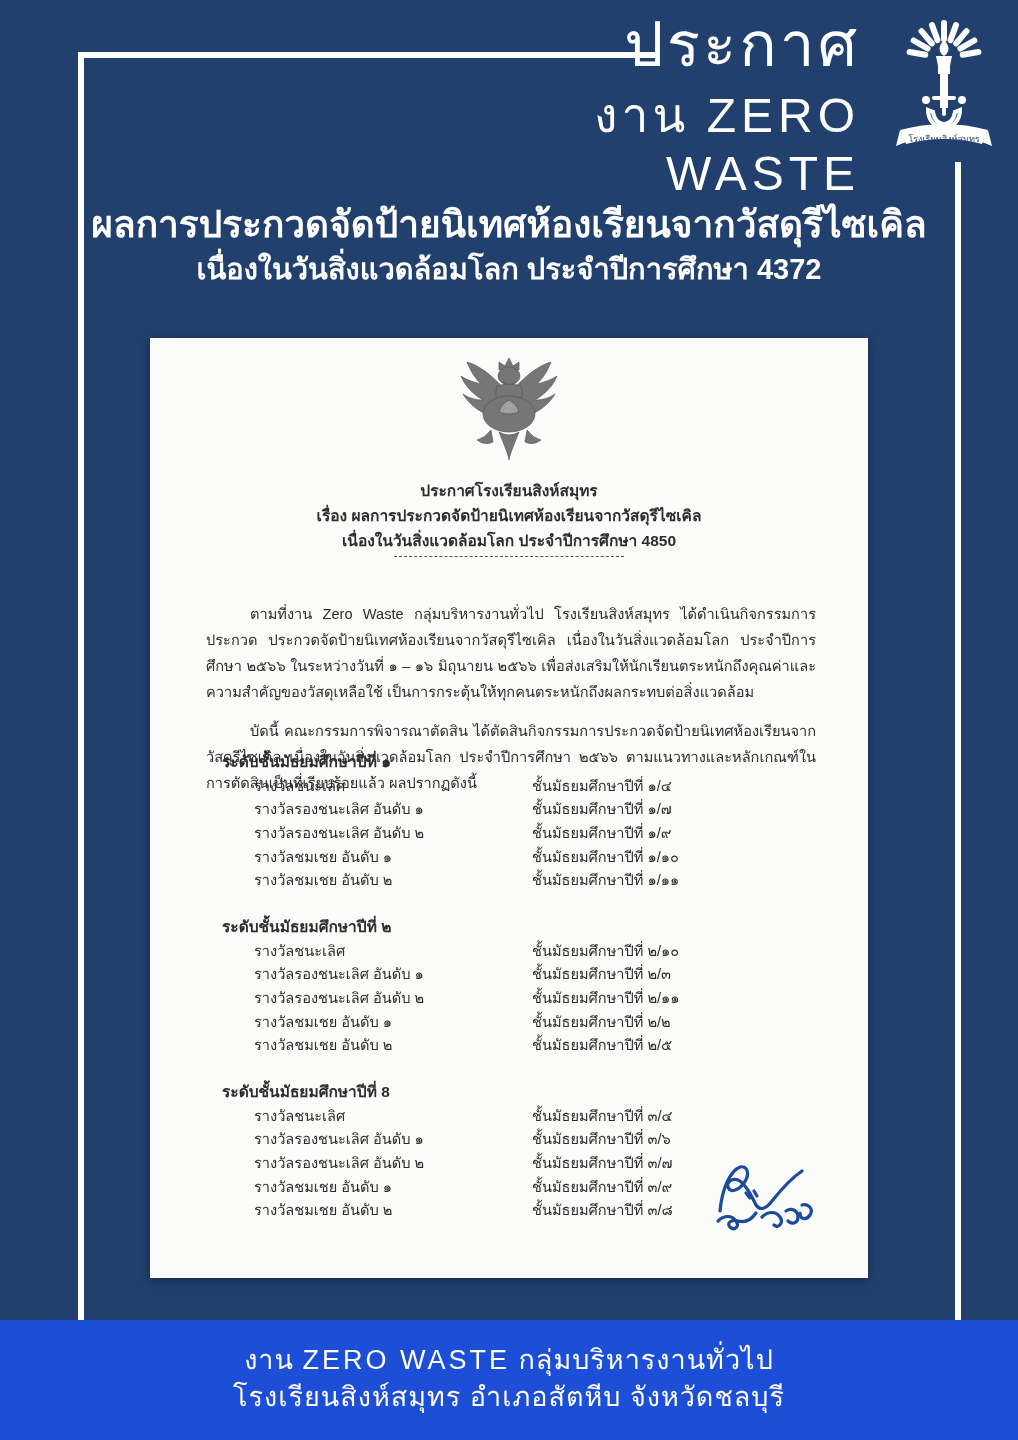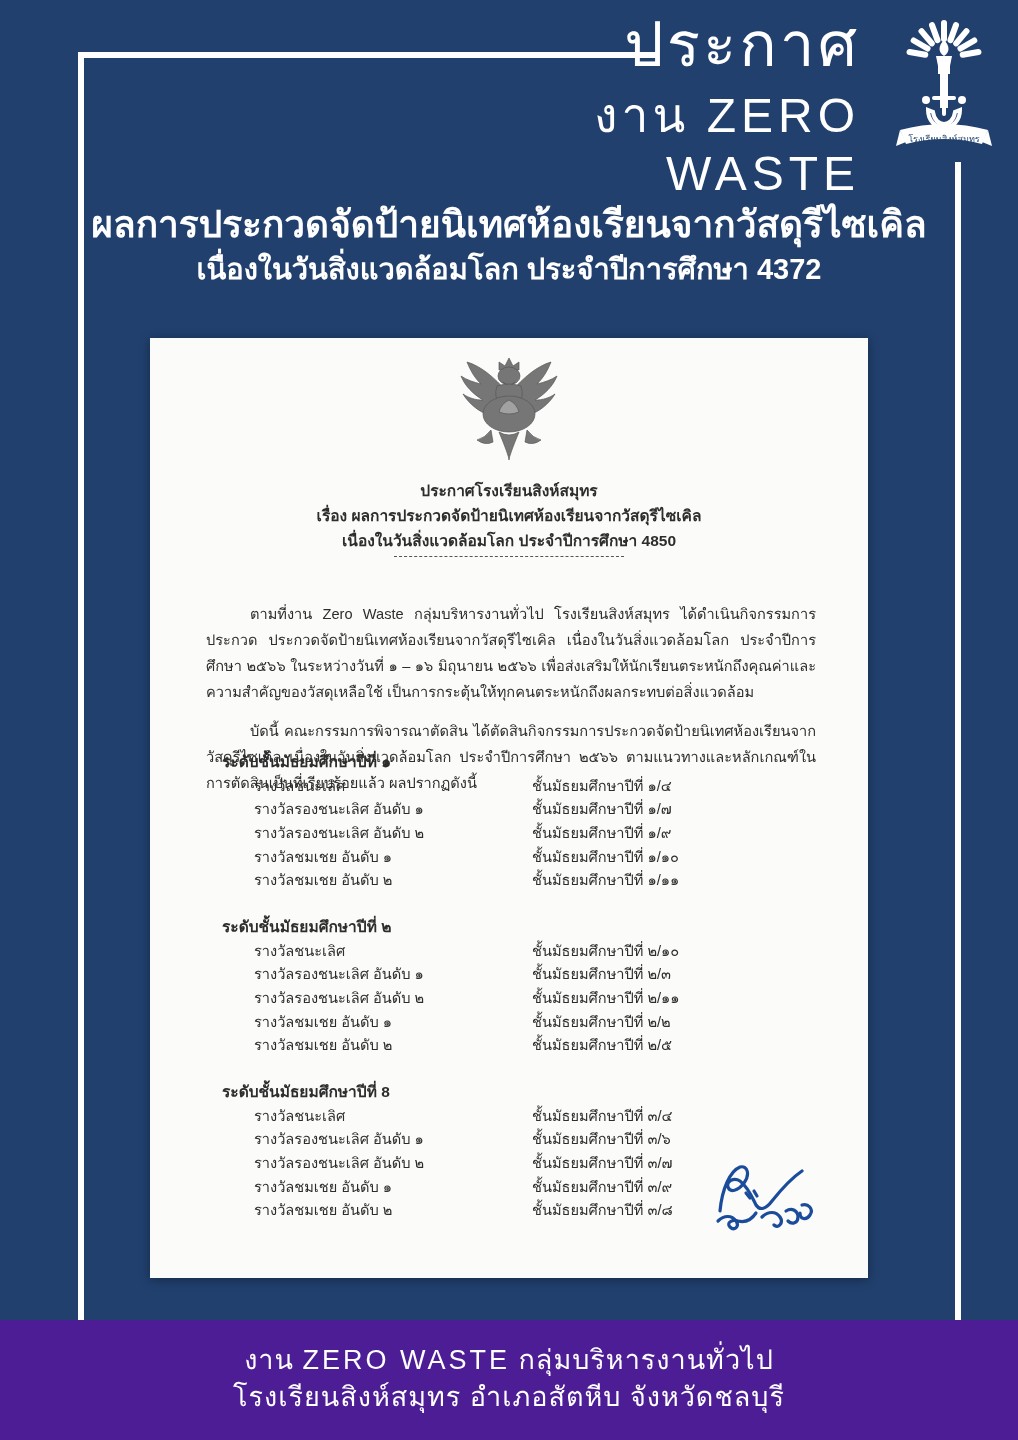--- a/index.html
+++ b/index.html
@@ -167,21 +167,21 @@
     position: absolute;
     left: 556px; top: 815px;
     width: 130px; height: 86px;
   }
 
   
   .footer {
     position: absolute;
     left: 0; bottom: 0;
     width: 1018px; height: 120px;
-    background: #4c1d95;
+    background: #1d4ed8;
   }
   .footer-text {
     position: absolute;
     left: 0; top: 22px;
     width: 1018px;
     text-align: center;
     color: #ffffff;
     line-height: 1.36;
   }
   .footer-text .fl1 { font-size: 27px; letter-spacing: 1px; }

